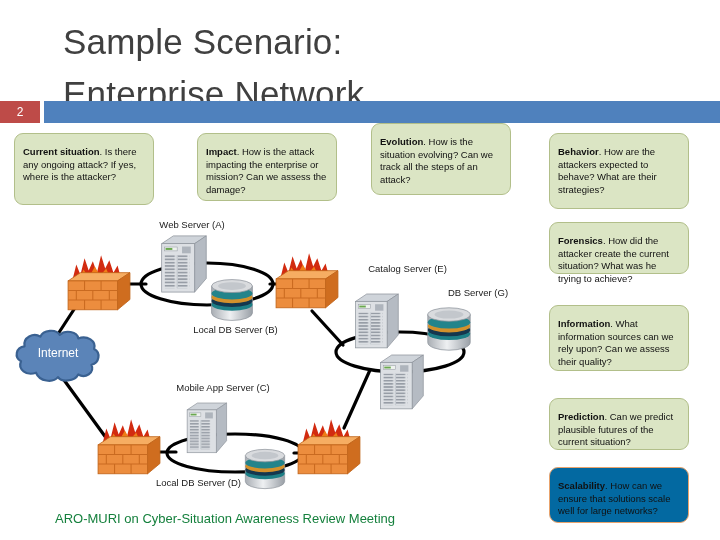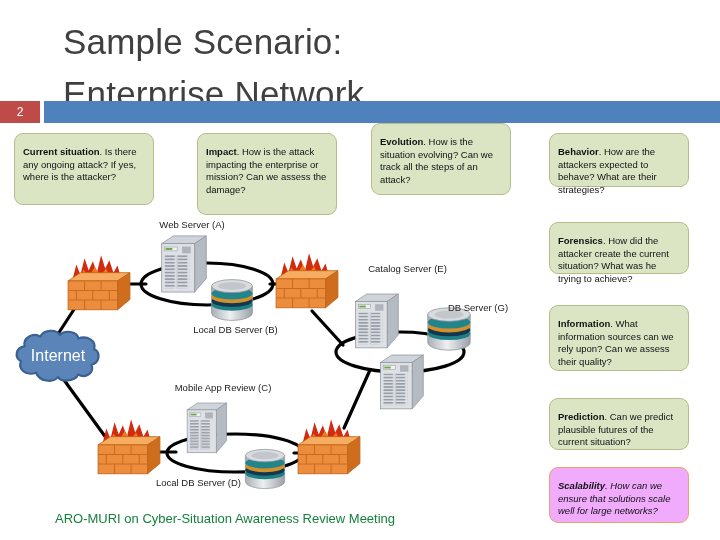--- a/index.html
+++ b/index.html
@@ -16,54 +16,54 @@
     position:absolute;left:0;top:101px;width:40px;height:22px;background:#be4b48;
     color:#fff;font-size:12px;display:flex;align-items:center;justify-content:center;
   }
   .bluebar{position:absolute;left:44px;top:101px;width:676px;height:22px;background:#4f81bd;}
   .qbox{
     position:absolute;width:140px;box-sizing:border-box;
     background:#dbe5c4;border:1.5px solid #b2bf8a;border-radius:9px;
     padding:12px 8px;font-size:9.5px;line-height:1.34;color:#111;
     overflow:visible;z-index:3;
   }
-  .qbox.orange{background:#f0abfc;border-color:#e9a36c;font-style:italic;}
+  .qbox.orange{background:#0369a1;border-color:#e9a36c;}
   .qbox b{font-weight:700;}
   .diagram{position:absolute;left:0;top:0;width:720px;height:404px;z-index:1;}
   .netlabel{
     position:absolute;font-size:9.5px;color:#1a1a1a;text-align:center;
     line-height:1.1;z-index:2;white-space:nowrap;
   }
-  .netlabel.white{color:#ffffff;font-size:16px;}
+  .netlabel.white{color:#ffffff;font-size:12px;}
   .footer{
     position:absolute;left:55px;top:511px;font-size:13px;color:#15803d;z-index:3;
   }
 </style>
 </head>
 <body>
 
 <div class="slide">
 
   <h1 class="title">Sample Scenario: Enterprise Network</h1>
 
   <div class="pagebox">
     <span>2</span>
   </div>
   <div class="bluebar"></div>
 
   <div class="qbox" style="left:14px;top:133px;height:72px">
     <b>Current situation</b><span>. Is there any ongoing attack? If yes, where is the attacker?</span>
   </div>
-  <div class="qbox" style="left:197px;top:133px;height:82px">
+  <div class="qbox" style="left:197px;top:133px;height:68px">
     <b>Impact</b><span>. How is the attack impacting the enterprise or mission? Can we assess the damage?</span>
   </div>
   <div class="qbox" style="left:371px;top:123px;height:72px">
     <b>Evolution</b><span>. How is the situation evolving? Can we track all the steps of an attack?</span>
   </div>
-  <div class="qbox" style="left:549px;top:133px;height:54px">
+  <div class="qbox" style="left:549px;top:133px;height:76px">
     <b>Behavior</b><span>. How are the attackers expected to behave? What are their strategies?</span>
   </div>
 
   <div class="qbox" style="left:549px;top:222px;height:52px">
     <b>Forensics</b><span>. How did the attacker create the current situation? What was he trying to achieve?</span>
   </div>
   <div class="qbox" style="left:549px;top:305px;height:66px">
     <b>Information</b><span>. What information sources can we rely upon? Can we assess their quality?</span>
   </div>
   <div class="qbox" style="left:549px;top:398px;height:52px">
@@ -143,21 +143,21 @@
       <use href="#sym-server" x="350" y="290" width="52" height="60"></use>
       <use href="#sym-db" x="421" y="302" width="56" height="54"></use>
       <use href="#sym-server" x="375" y="350" width="52" height="62"></use>
       <use href="#sym-server" x="182" y="396" width="48" height="62"></use>
       <use href="#sym-db" x="240" y="444" width="50" height="50"></use>
     </svg>
 
     
     <div class="netlabel" style="left:132px;top:220px;width:120px">Web Server (A)</div>
     <div class="netlabel" style="left:345px;top:264px;width:125px">Catalog Server (E)</div>
-    <div class="netlabel" style="left:428px;top:303px;width:100px">DB Server (G)</div>
+    <div class="netlabel" style="left:428px;top:288px;width:100px">DB Server (G)</div>
     <div class="netlabel" style="left:173px;top:325px;width:125px">Local DB Server (B)</div>
-    <div class="netlabel" style="left:158px;top:383px;width:130px">Mobile App Review (C)</div>
+    <div class="netlabel" style="left:158px;top:383px;width:130px">Mobile App Server (C)</div>
     <div class="netlabel" style="left:136px;top:478px;width:125px">Local DB Server (D)</div>
     <div class="netlabel white" style="left:20px;top:347px;width:76px">Internet</div>
   </div>
 
   <div class="footer">ARO-MURI on Cyber-Situation Awareness Review Meeting</div>
 </div>
 
 </body></html>

